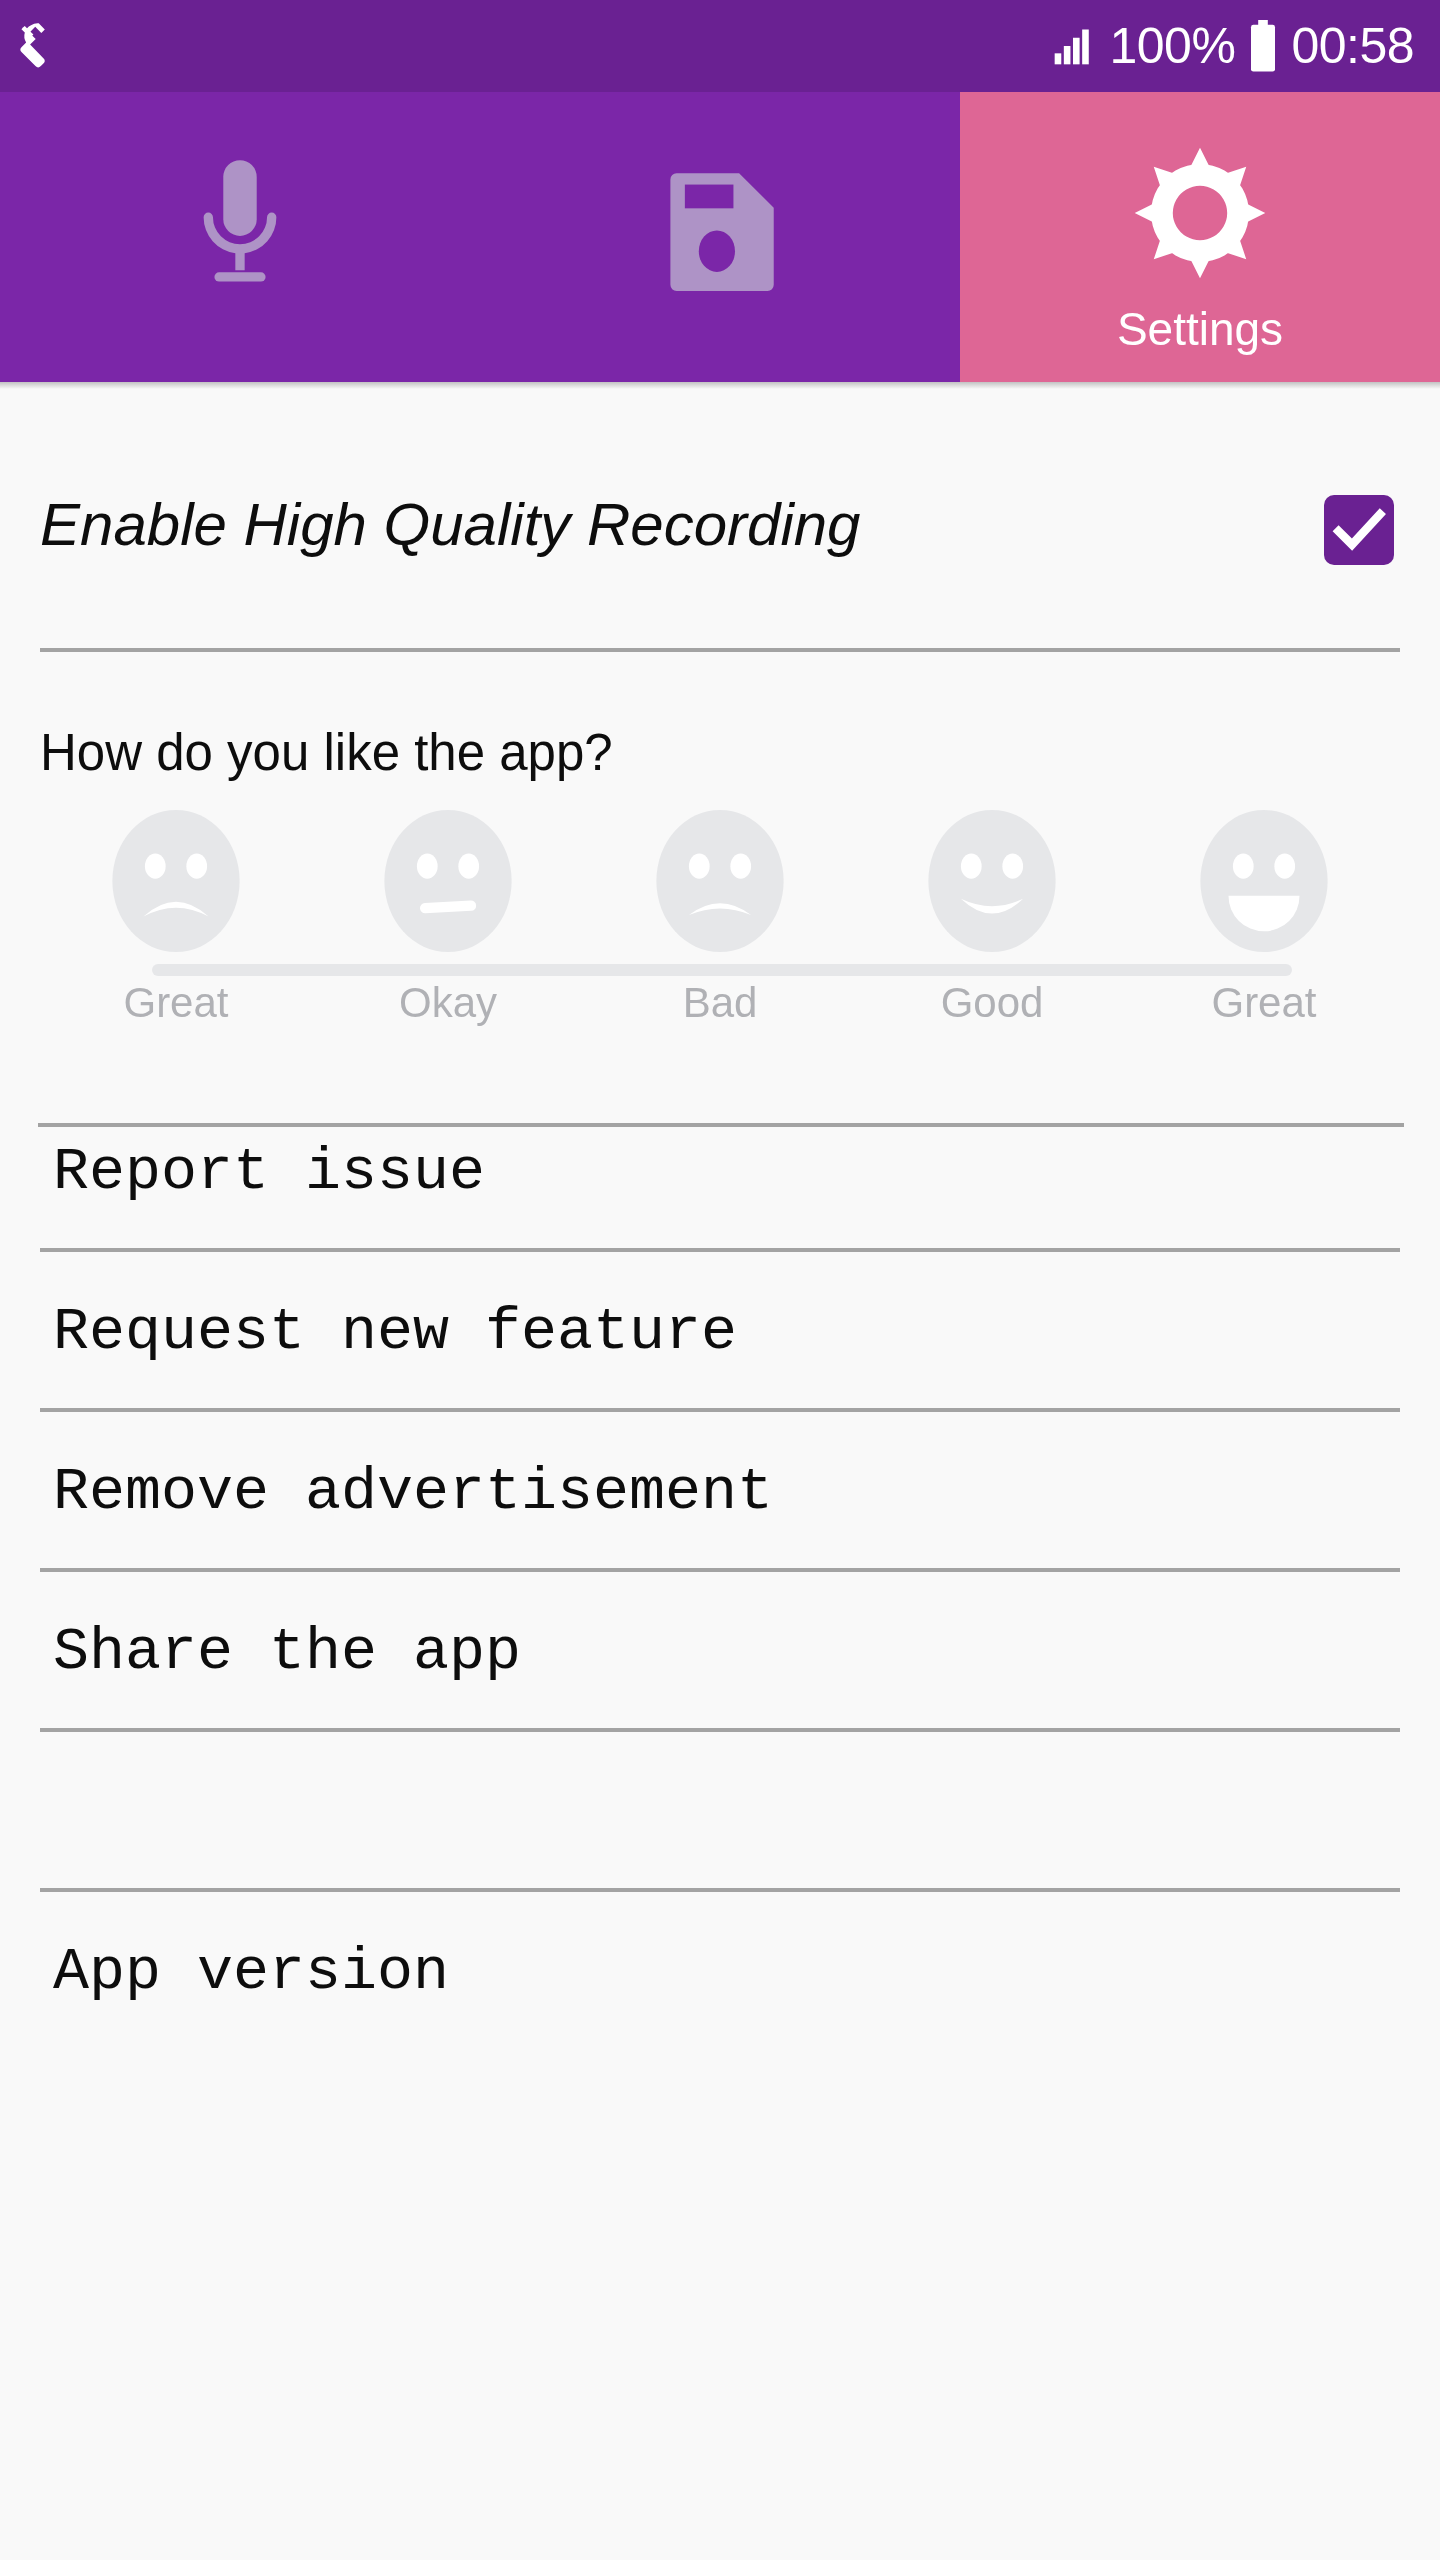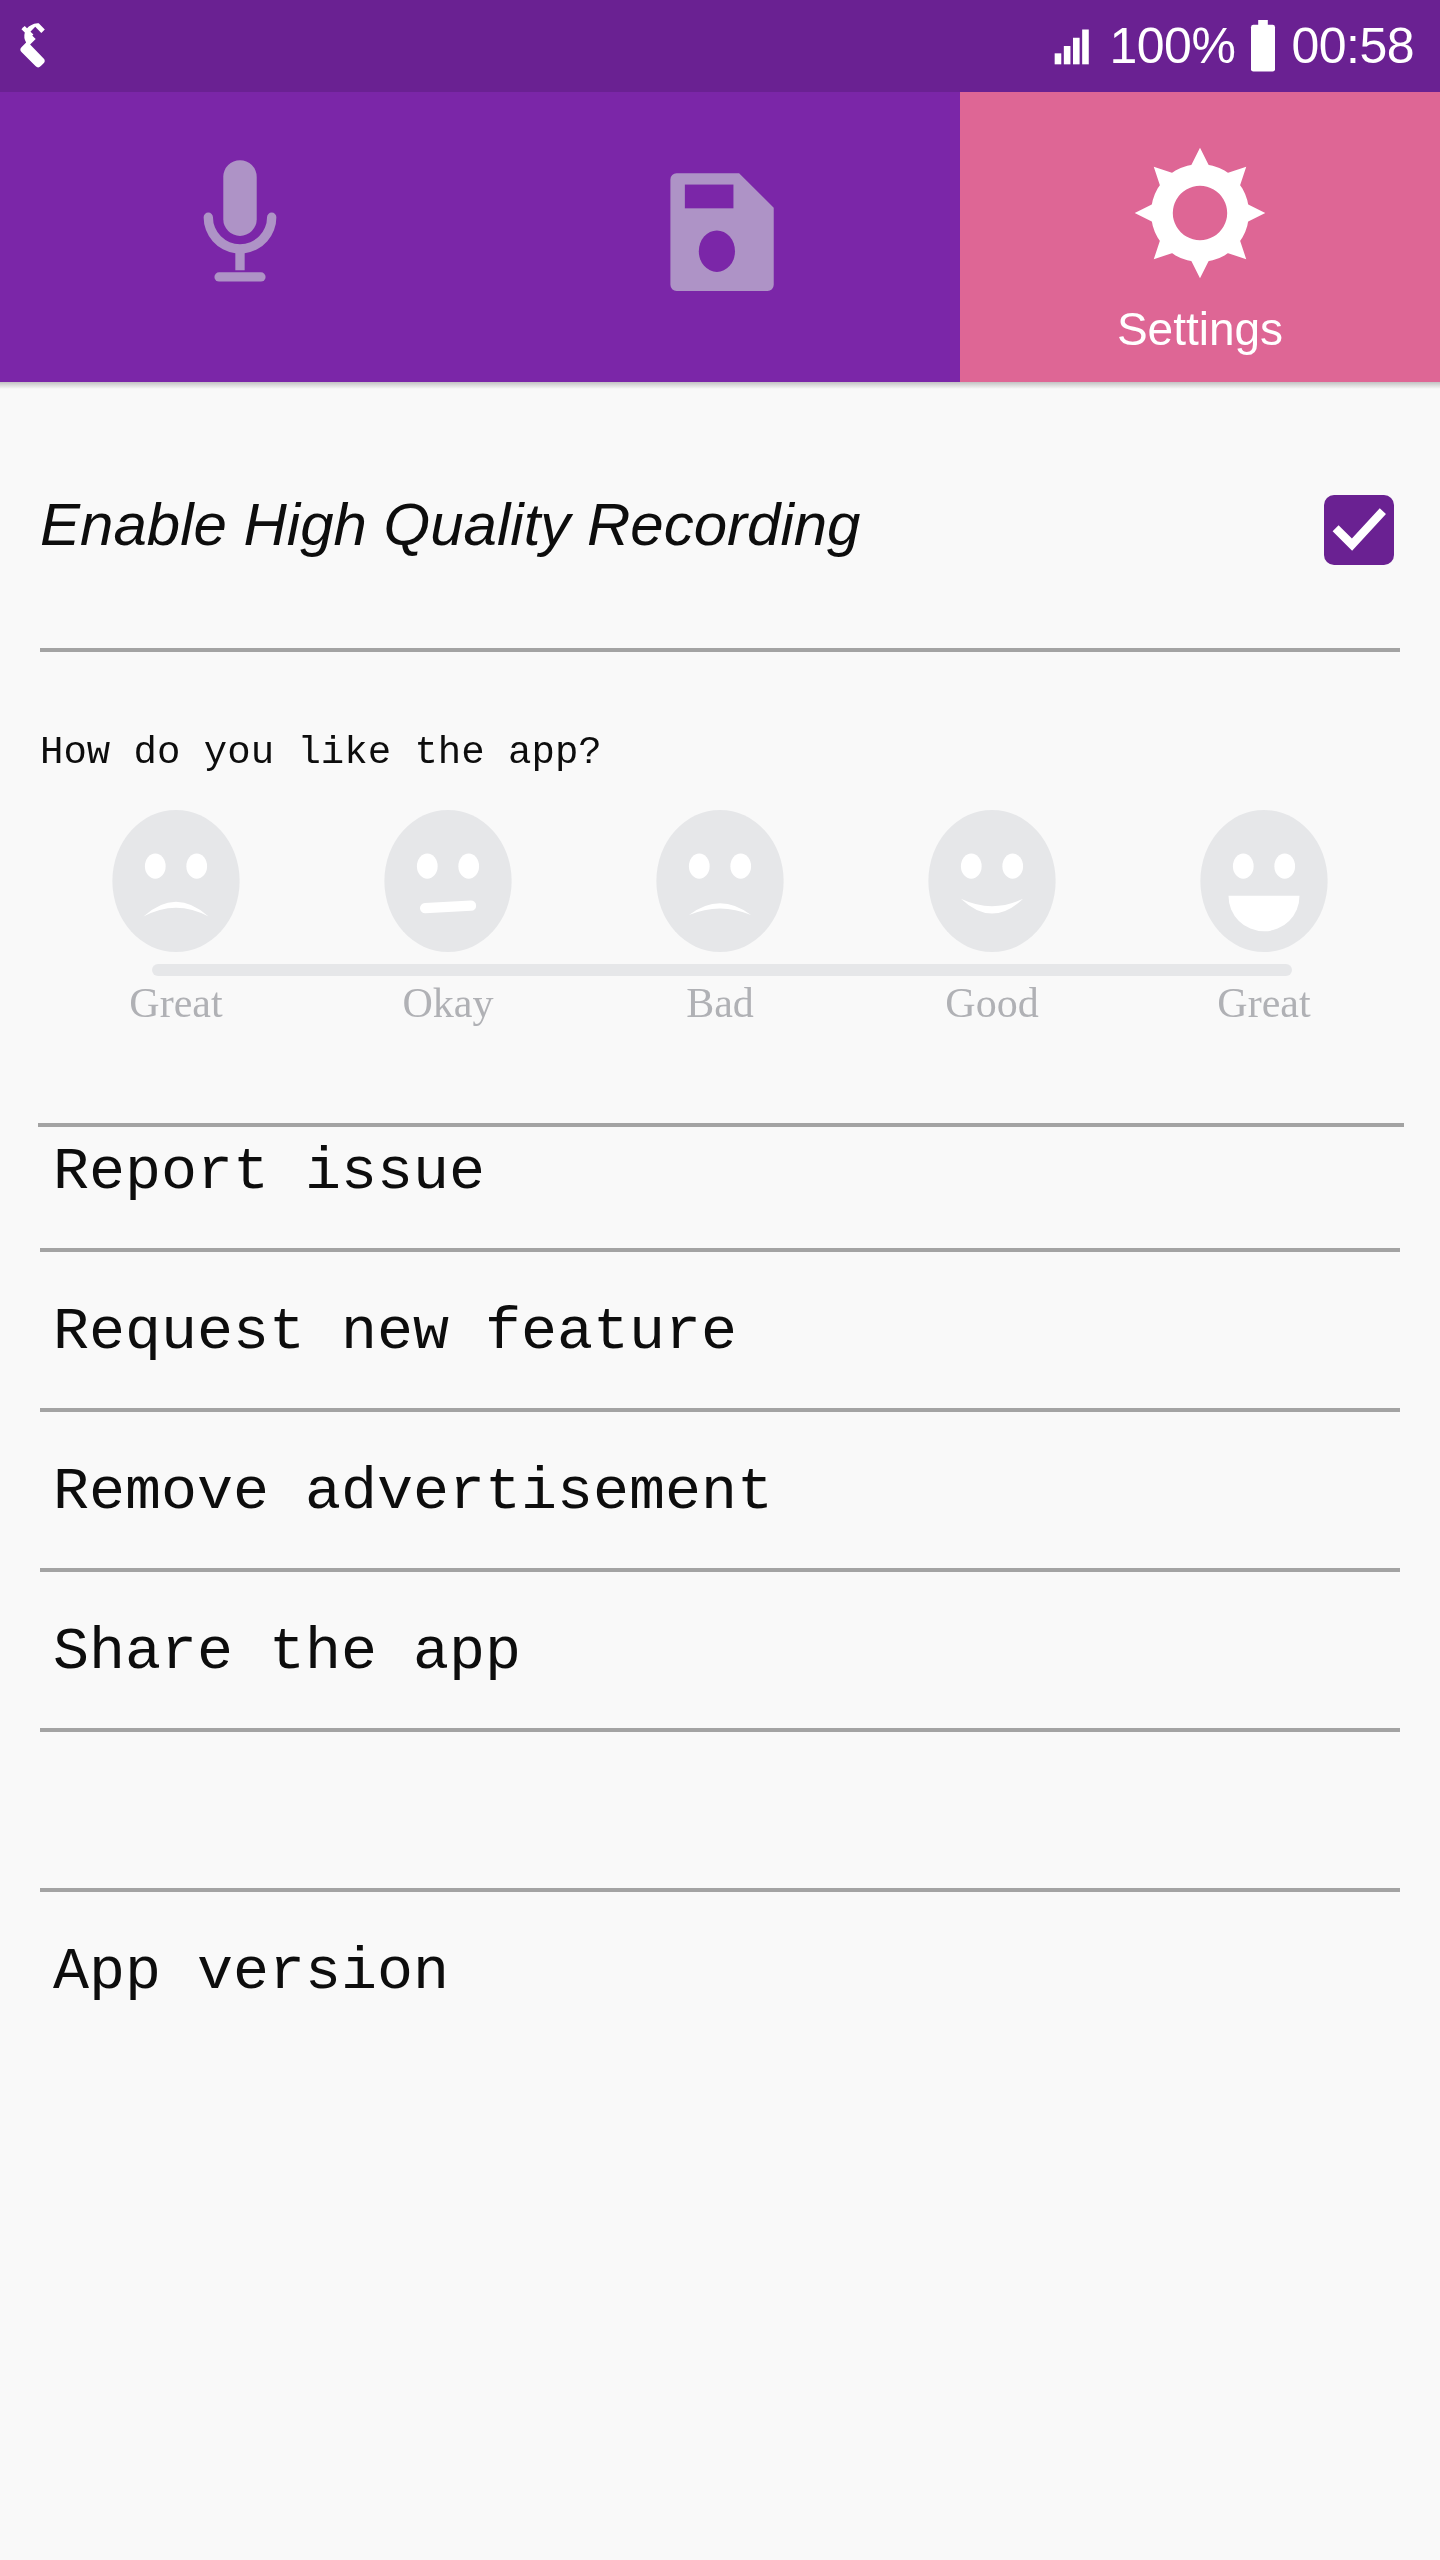--- a/index.html
+++ b/index.html
@@ -153,24 +153,24 @@
     background: #a3a3a3;
     left: 40px;
     width: 1360px;
   }
   .divider.wide { left: 38px; width: 1366px; }
 
   
   .rating-title {
     position: absolute;
     top: 330px; left: 40px;
-    font-size: 39px;
+    font-size: 51px;
     line-height: 68px;
     color: #0d0d0d;
-    font-family: Liberation Mono, monospace;
+    font-family: Liberation Sans, sans-serif;
   }
   .smiley-row {
     position: absolute;
     top: 418px; left: 40px;
     width: 1360px;
     height: 260px;
   }
   .smiley-track {
     position: absolute;
     top: 157px;
@@ -191,21 +191,21 @@
     display: flex;
     flex-direction: column;
     align-items: center;
   }
   .face { display:block; width: 148px; height: 148px; position: relative; z-index: 2; }
   .smiley-label {
     margin-top: 24px;
     font-size: 42px;
     line-height: 48px;
     color: #b0b1b5;
-    font-family: Liberation Serif, serif;
+    font-family: Liberation Sans, sans-serif;
   }
 
   
   .list-row {
     position: absolute;
     left: 53px;
     width: 1360px;
     font-size: 60px;
     line-height: 68px;
     color: #0d0d0d;

